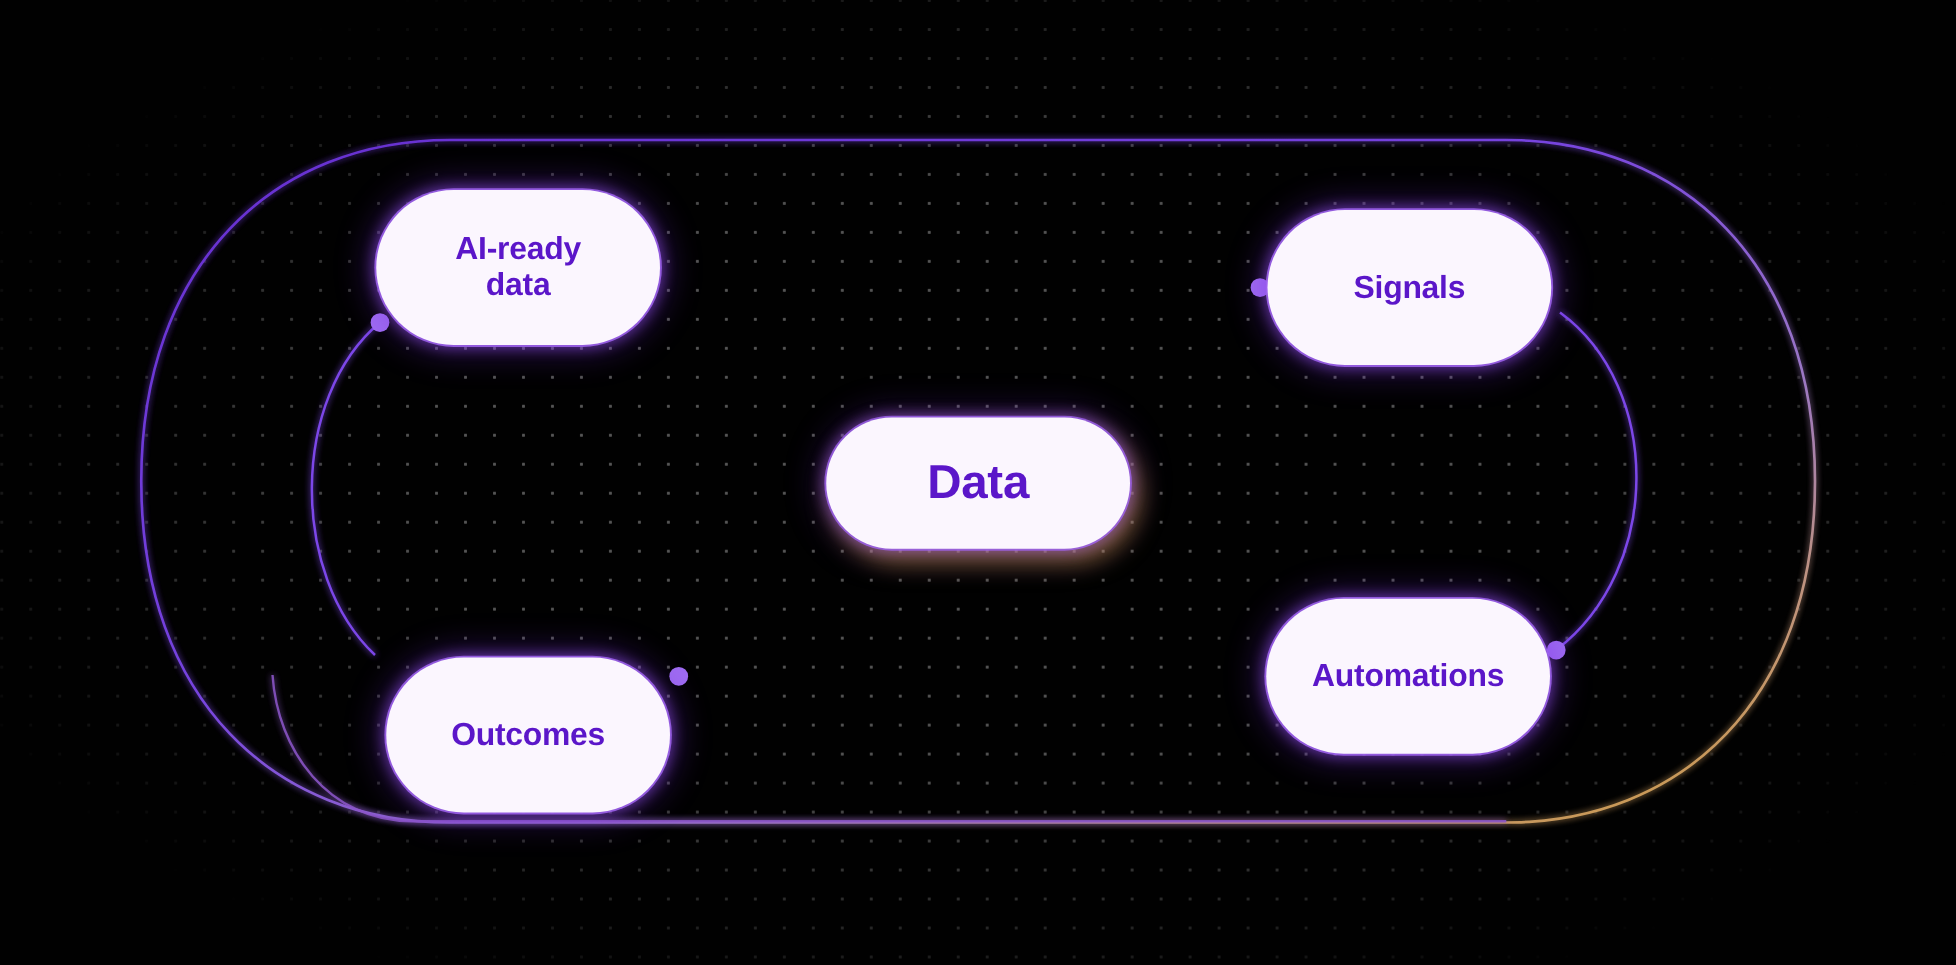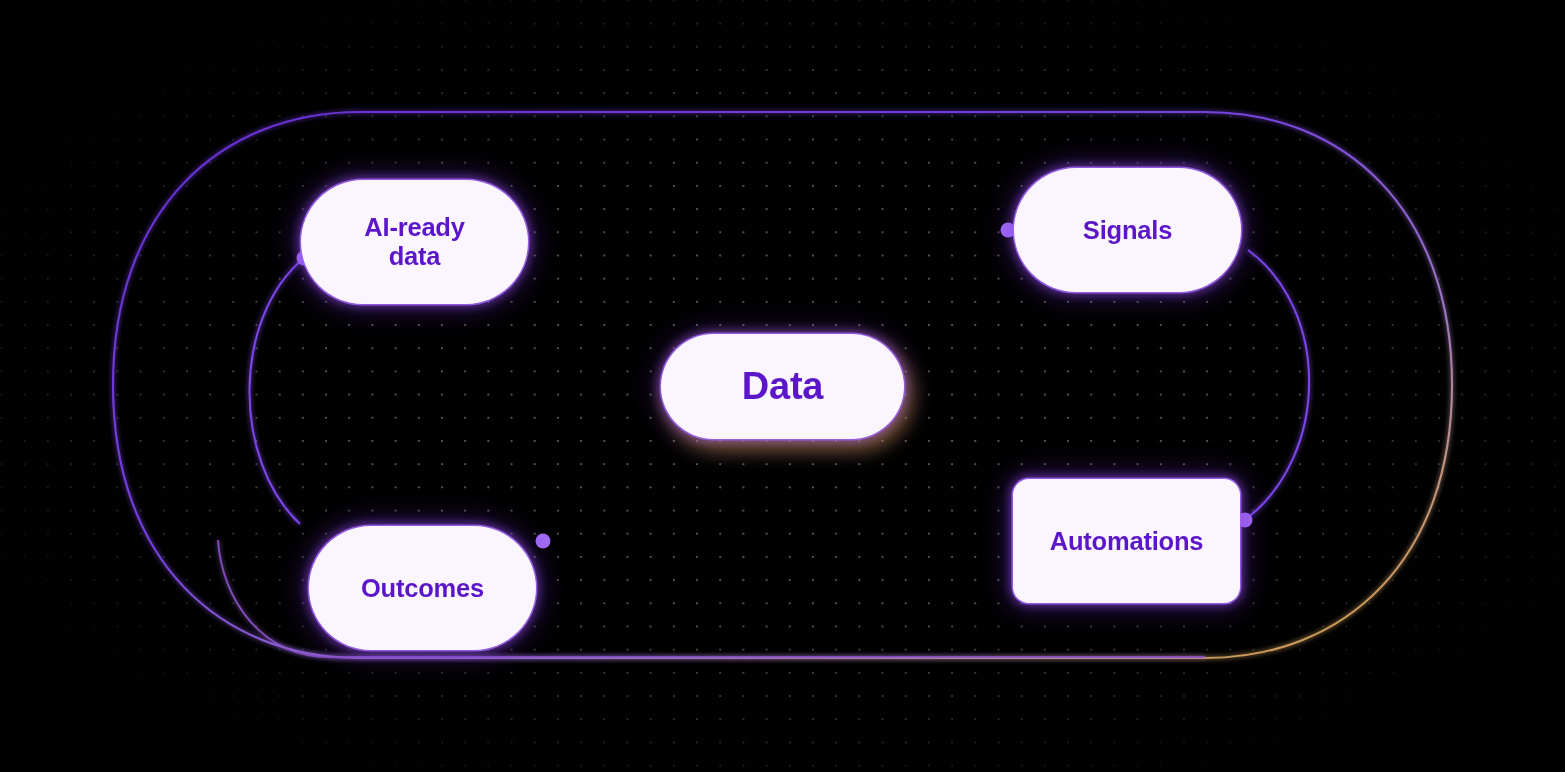--- a/index.html
+++ b/index.html
@@ -39,24 +39,24 @@
     letter-spacing:-.2px;
     box-shadow:
       0 0 0 1.5px rgba(160,100,240,.85),
       0 0 10px 3px rgba(150,80,240,.55),
       0 0 26px 8px rgba(120,50,220,.30);
   }
   .node-corner {
     width:227px; height:124px;
     font-size:25.5px;
   }
-  #node-ai-ready   { left:301px;  top:180px; }
+  #node-ai-ready   { left:301px;  top:152px; }
   #node-signals    { left:1014px; top:168px; }
   #node-outcomes   { left:309px;  top:479px;margin-top:47px; }
-  #node-automations{ left:1013px; top:479px;border-radius:16px; }
+  #node-automations{ left:1013px; top:479px; }
 
   #node-data {
     left:661px; top:334px;
     width:243px; height:105px;
     font-size:38px;
     box-shadow:
       0 0 0 1.5px rgba(160,100,240,.8),
       0 0 10px 3px rgba(150,80,240,.5),
       6px 9px 20px 2px rgba(215,160,70,.55),
       0 0 26px 8px rgba(120,50,220,.25);

